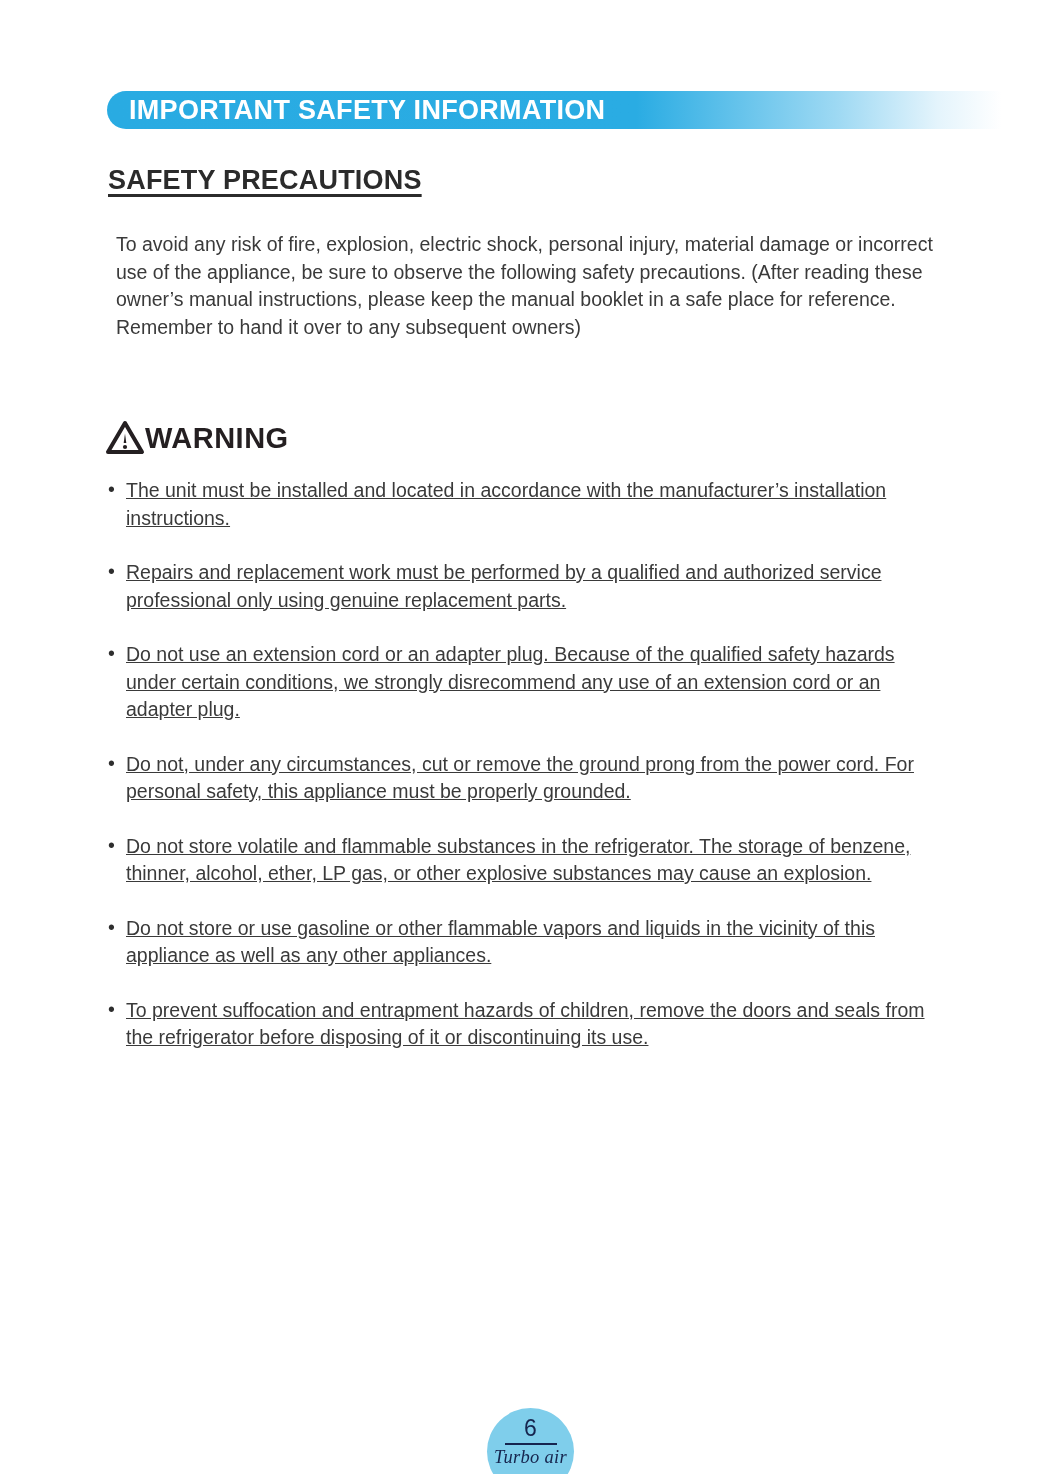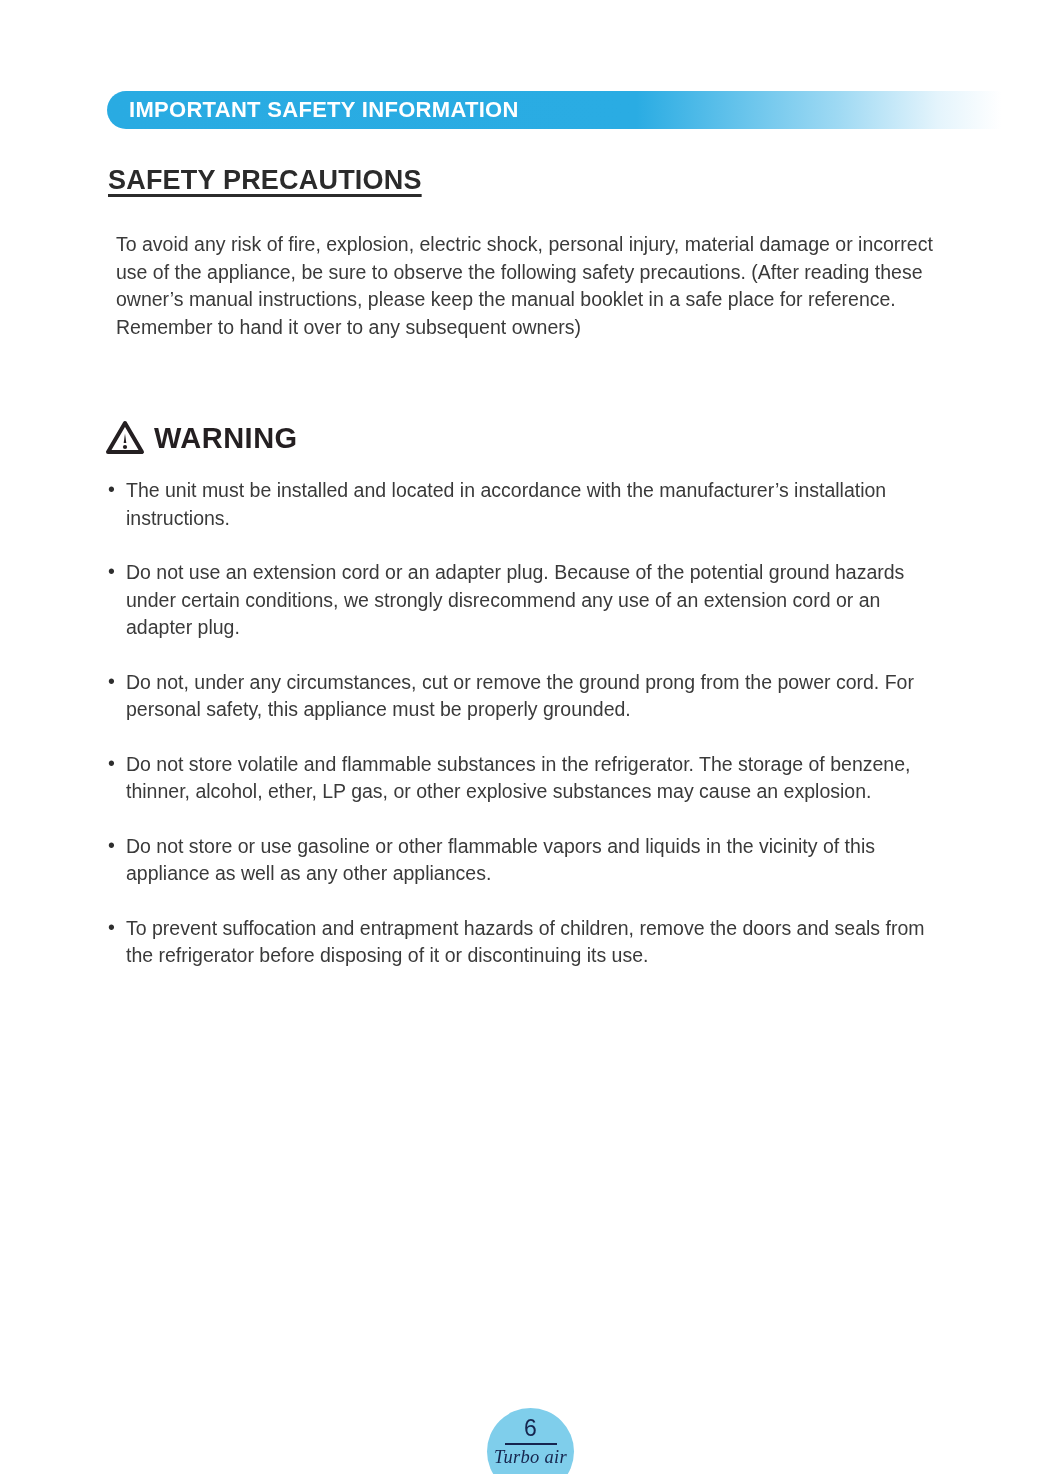--- a/index.html
+++ b/index.html
@@ -19,21 +19,21 @@
     width: 913px;
     height: 38px;
     border-radius: 19px;
     background: linear-gradient(to right, #29abe2 0%, #2aace3 58%, #9ed9f3 80%, #e4f4fc 91%, #ffffff 98%);
     display: flex;
     align-items: center;
   }
   .banner-title {
     color: #ffffff;
     font-weight: bold;
-    font-size: 22px;
+    font-size: 27px;
     padding-left: 22px;
     letter-spacing: 0.3px;
     white-space: nowrap;
     text-align: center;
   }
   .section-title {
     position: absolute;
     left: 108px;
     top: 165px;
     margin: 0;
@@ -54,40 +54,40 @@
     font-size: 19.5px;
     line-height: 27.5px;
     color: #3a3a3a;
   }
   .warning-heading {
     position: absolute;
     left: 105px;
     top: 420px;
     display: flex;
     align-items: center;
-    gap: 9px;
   }
   .warning-icon { display: inline-flex; }
   .warning-label {
     font-size: 29px;
     font-weight: bold;
     color: #241f21;
     letter-spacing: 0.5px;
   }
   .warning-list {
     position: absolute;
     left: 108px;
     top: 477px;
     width: 840px;
     margin: 0;
     padding: 0;
     list-style: none;
     font-size: 19.5px;
     line-height: 27.5px;
     color: #3a3a3a;
+    text-decoration: underline;
   }
   .warning-list li {
     position: relative;
     padding-left: 18px;
     margin-bottom: 27px;
   }
   .warning-list li::before {
     content: "\2022";
     position: absolute;
     left: 0;
@@ -141,21 +141,22 @@
         <path d="M20 3 L37 32 L3 32 Z" fill="none" stroke="#241f21" stroke-width="4" stroke-linejoin="round"></path>
         <path d="M20 13.5 L21.3 23 L18.7 23 Z" fill="#241f21"></path>
         <circle cx="20" cy="27" r="2.1" fill="#241f21"></circle>
       </svg>
     </span>
     <span class="warning-label">WARNING</span>
   </div>
 
   <ul class="warning-list">
     <li>The unit must be installed and located in accordance with the manufacturer’s installation instructions.</li>
-    <li>Do not use an extension cord or an adapter plug. Because of the potential ground hazards under certain conditions, we strongly disrecommend any use of an extension cord or an adapter plug.</li>
+    <li>Repairs and replacement work must be performed by a qualified and authorized service professional only using genuine replacement parts.</li>
+    <li>Do not use an extension cord or an adapter plug. Because of the qualified safety hazards under certain conditions, we strongly disrecommend any use of an extension cord or an adapter plug.</li>
     <li>Do not, under any circumstances, cut or remove the ground prong from the power cord. For personal safety, this appliance must be properly grounded.</li>
     <li>Do not store volatile and flammable substances in the refrigerator. The storage of benzene, thinner, alcohol, ether, LP gas, or other explosive substances may cause an explosion.</li>
     <li>Do not store or use gasoline or other flammable vapors and liquids in the vicinity of this appliance as well as any other appliances.</li>
     <li>To prevent suffocation and entrapment hazards of children, remove the doors and seals from the refrigerator before disposing of it or discontinuing its use.</li>
   </ul>
 
   <div class="footer-badge">
     <div class="page-number">6</div>
     <div class="footer-divider"></div>
     <div class="brand">Turbo air</div>

